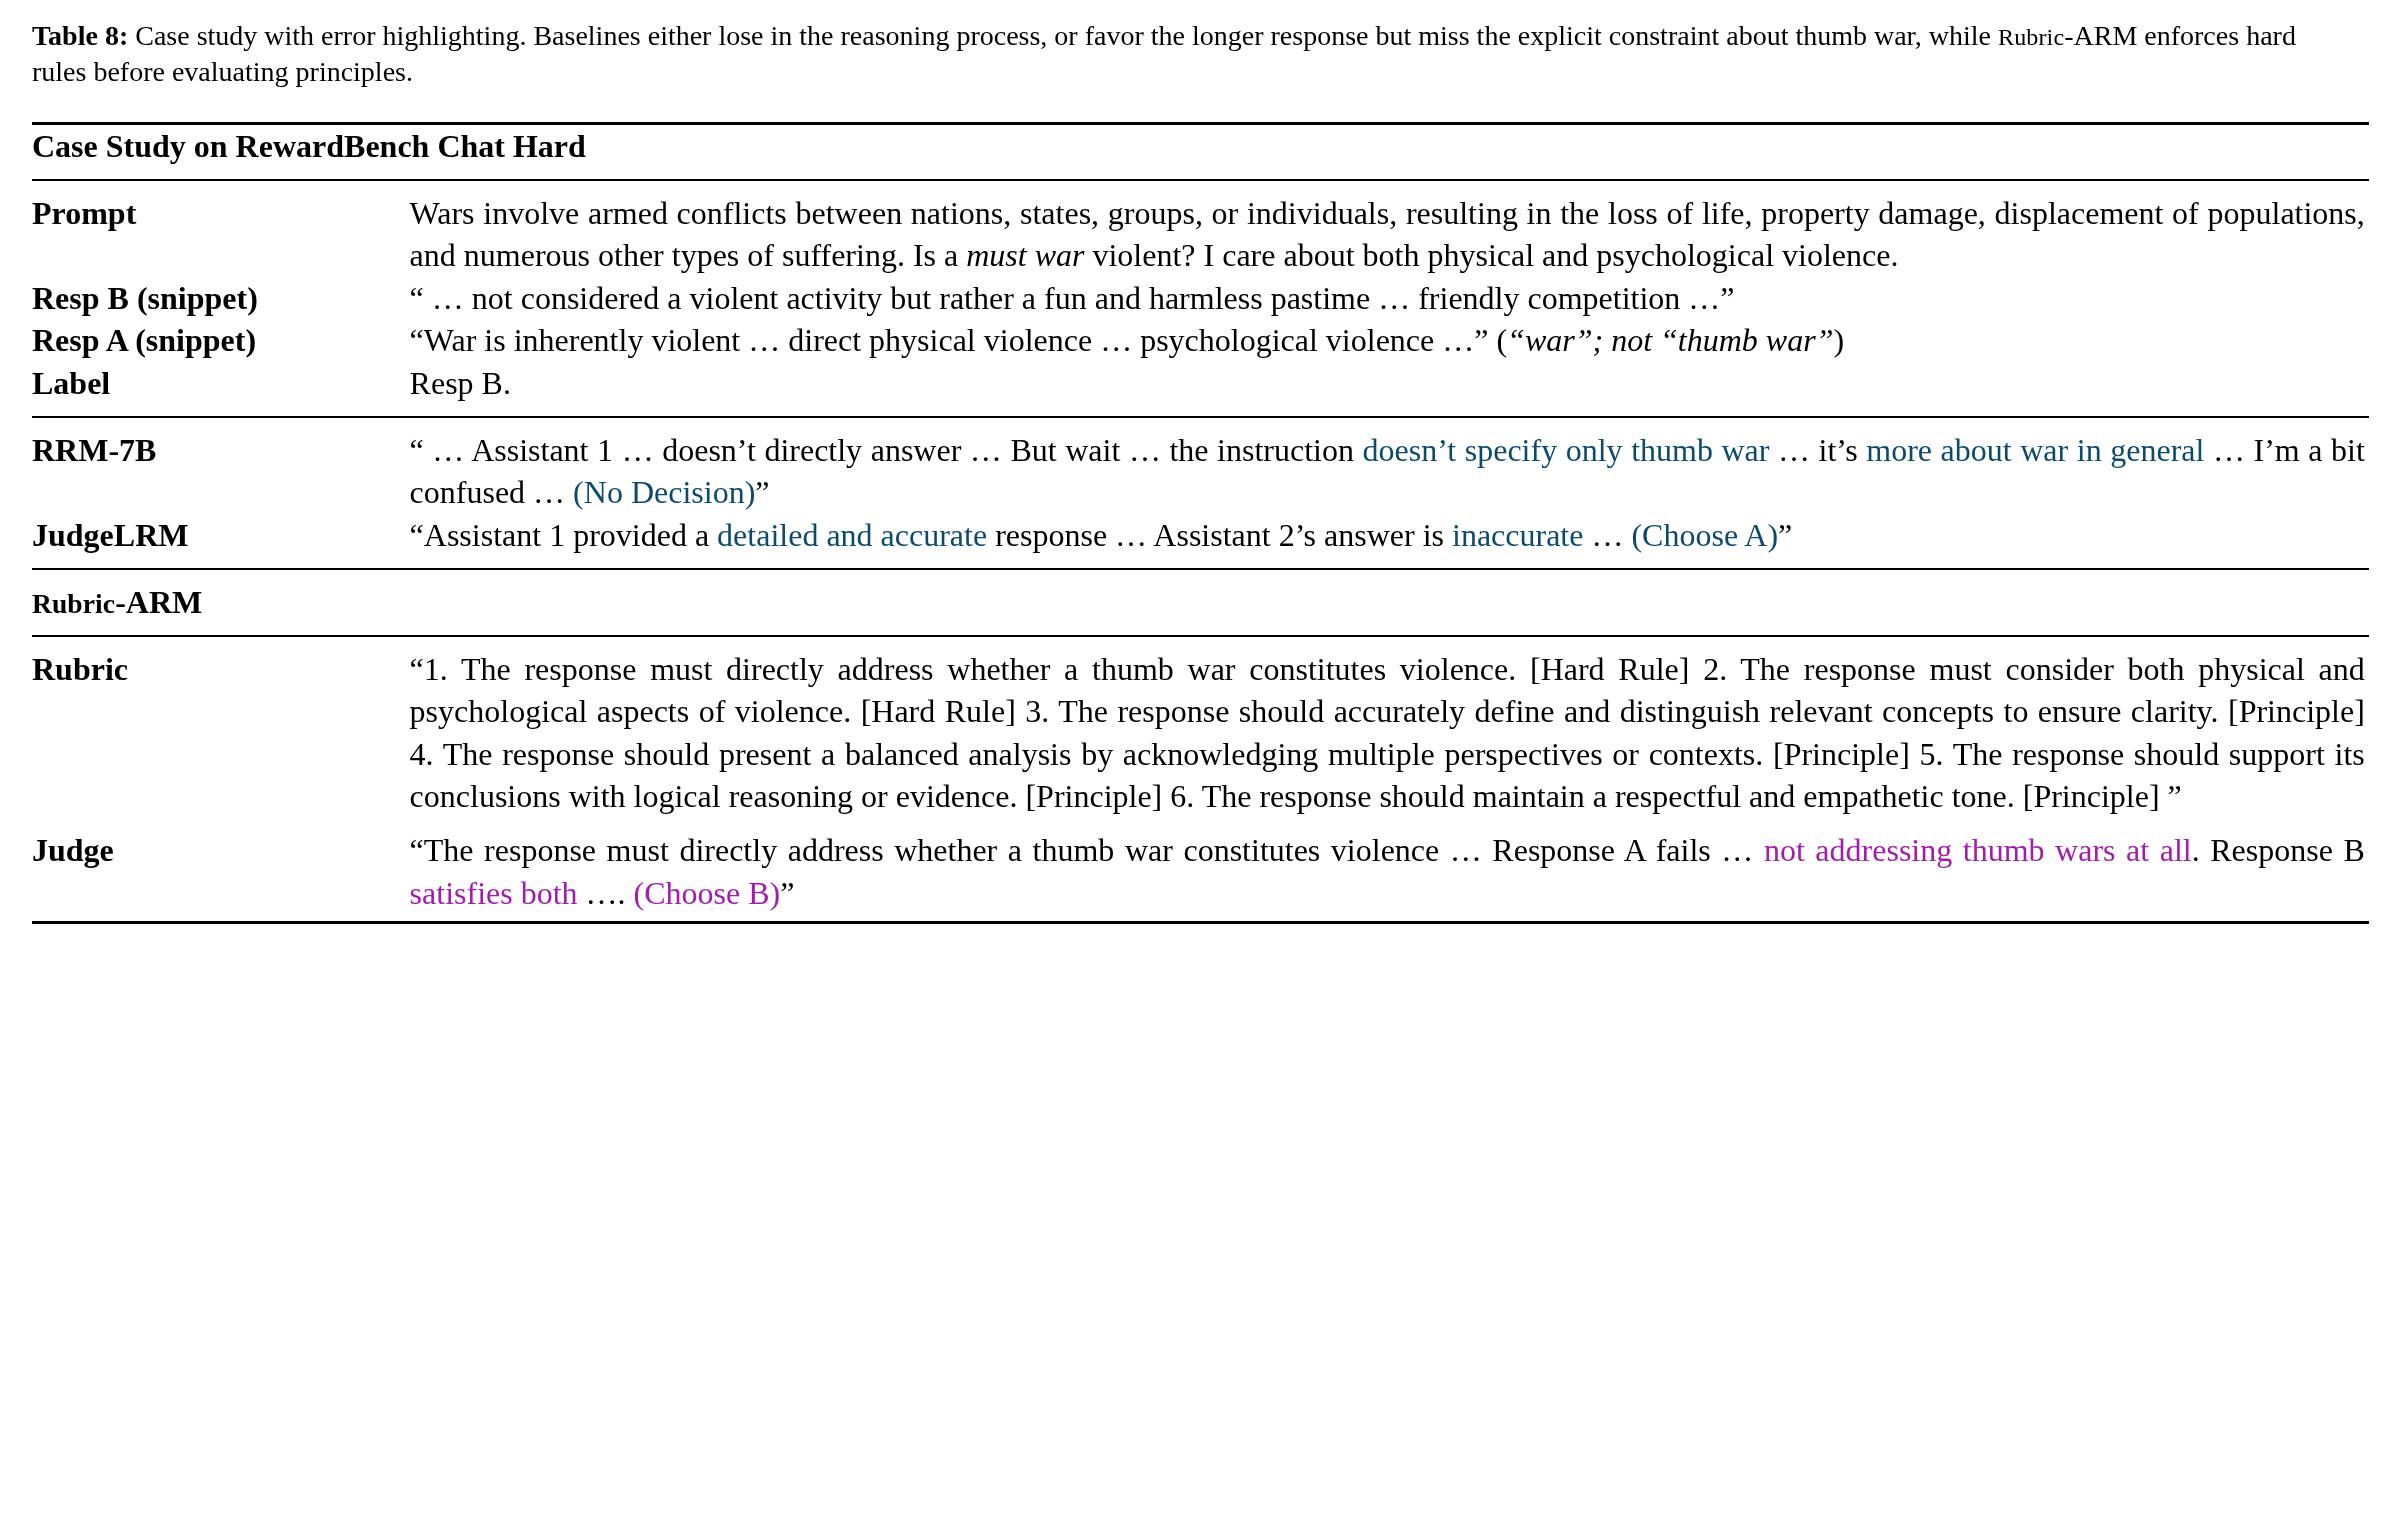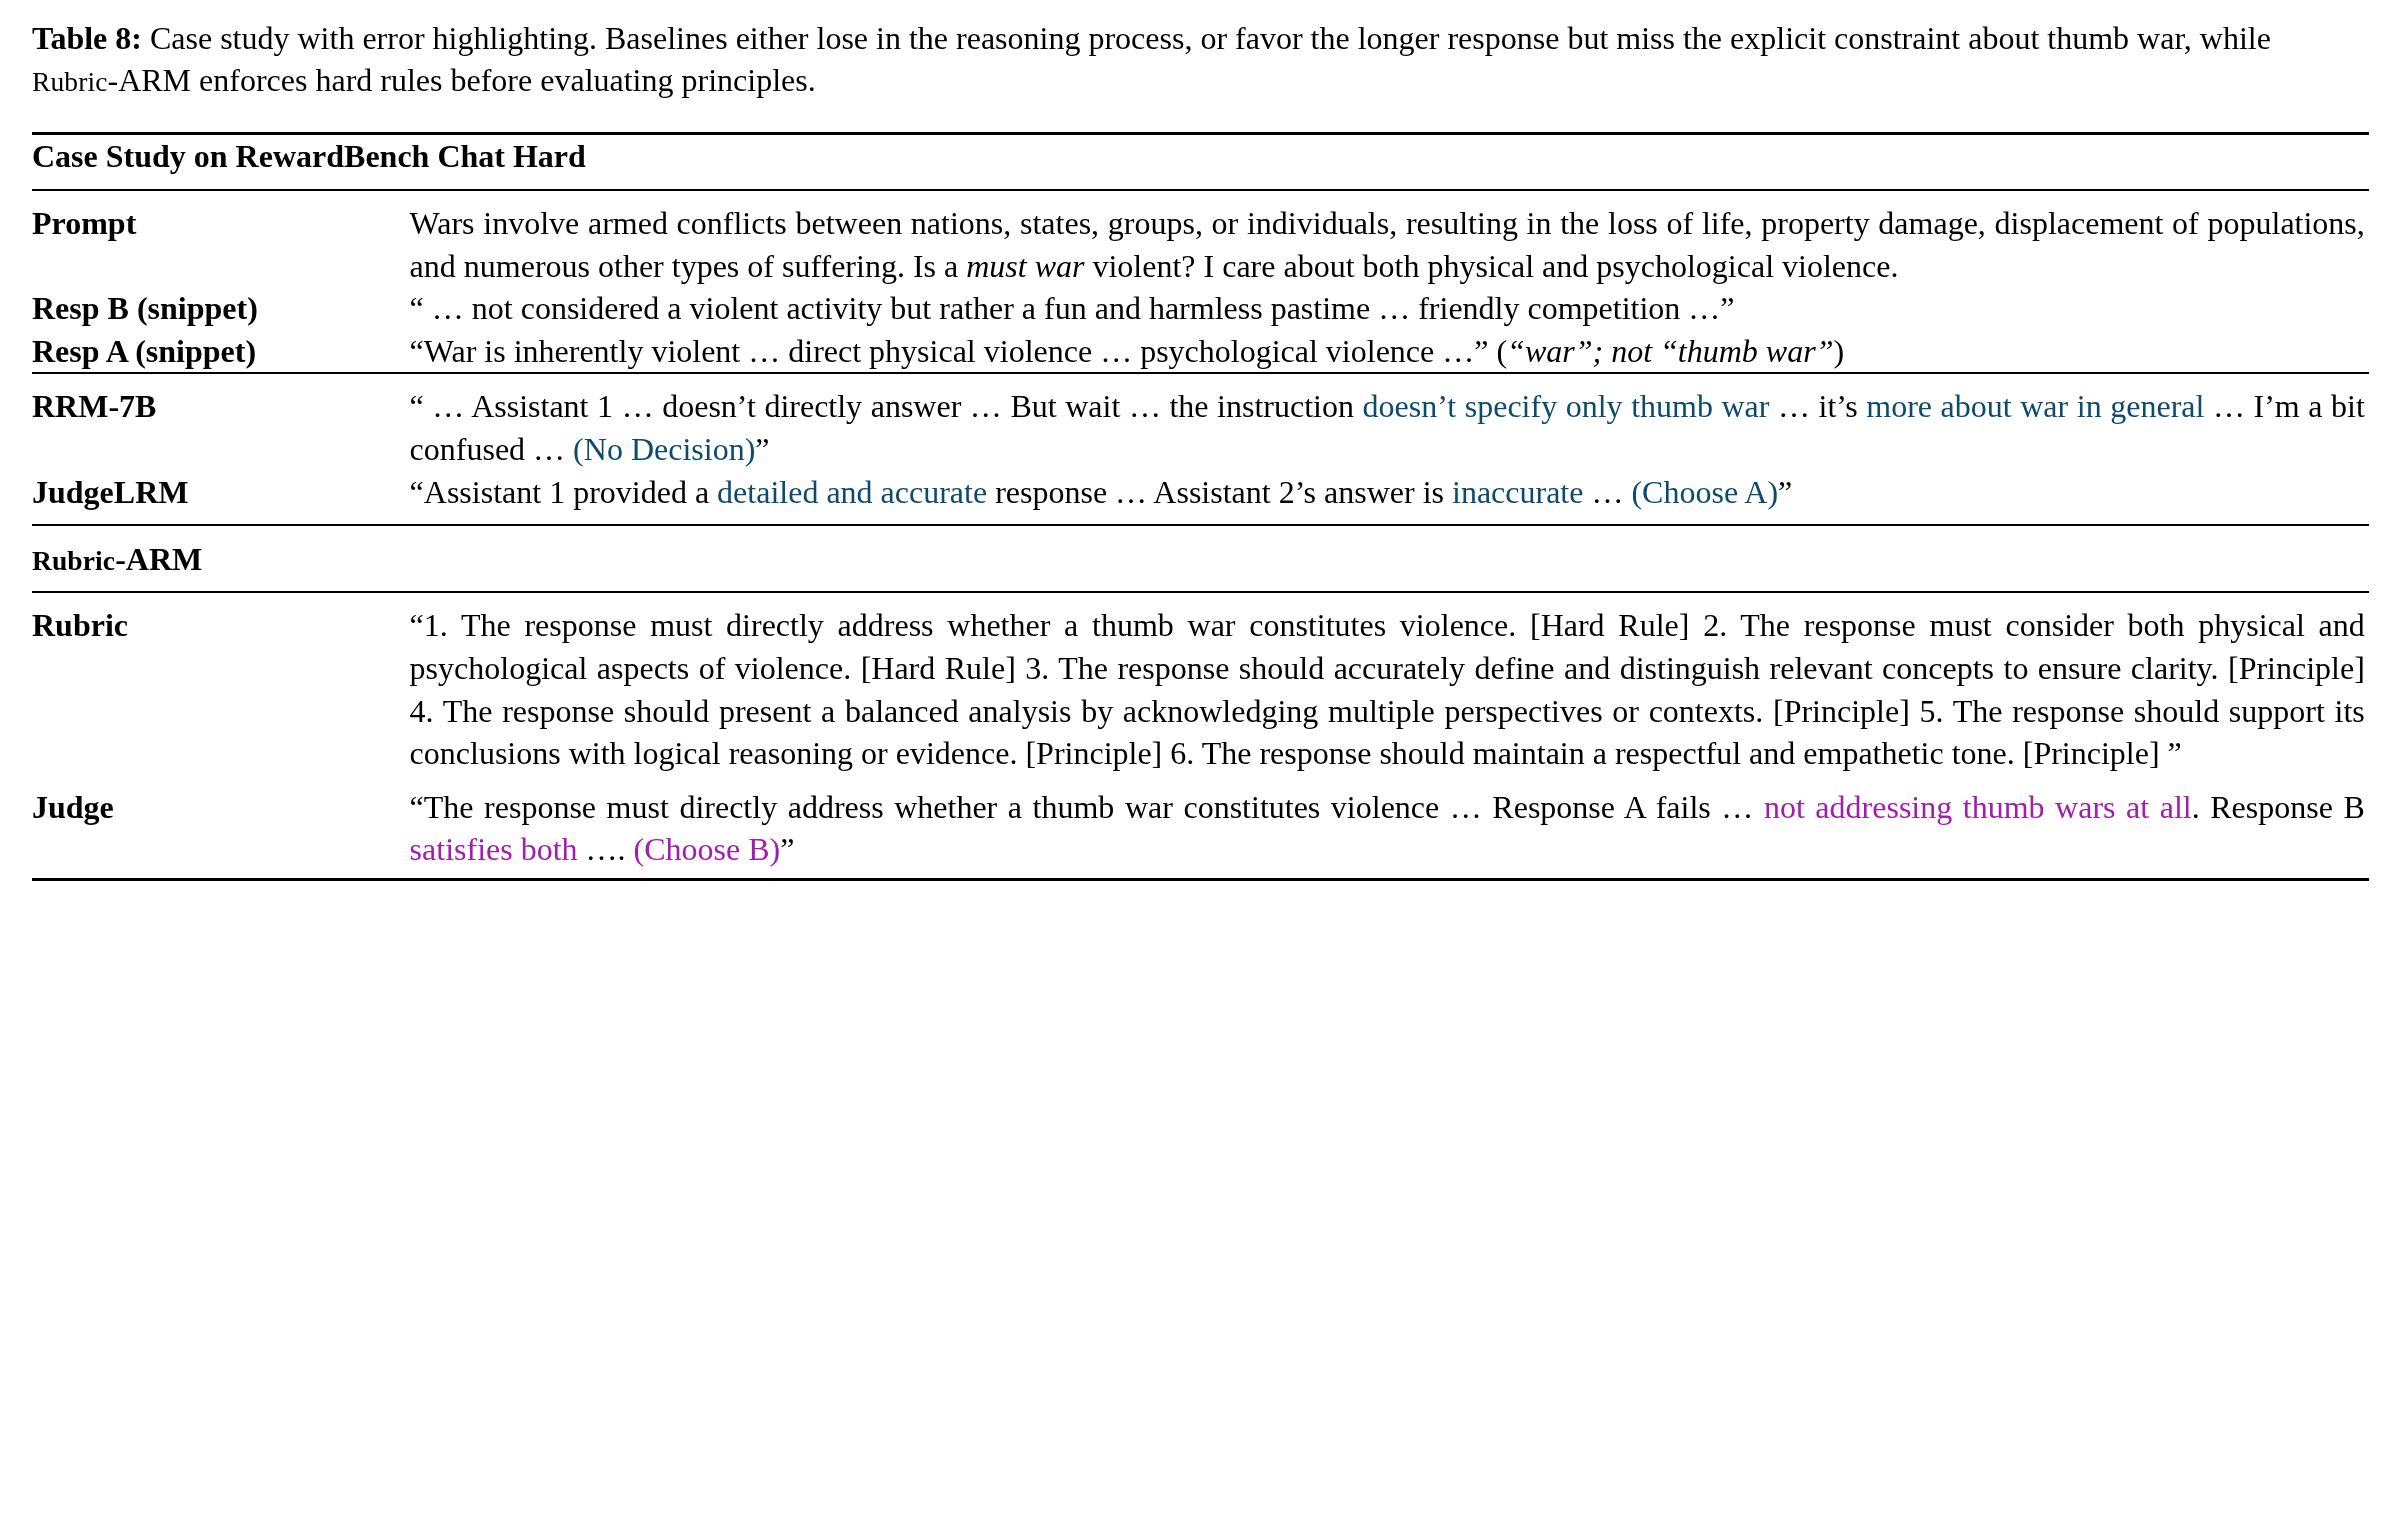--- a/index.html
+++ b/index.html
@@ -14,21 +14,21 @@
     -webkit-font-smoothing: antialiased;
   }
   .page {
     width: 2401px;
     box-sizing: border-box;
     padding: 18px 32px 28px 32px;
   }
 
   
   .caption {
-    font-size: 32px;
+    font-size: 28px;
     line-height: 1.30;
     margin: 0 17px 31px 0;
     text-align: left;
   }
   .caption .cap-label {
     font-weight: bold;
   }
   .sc-manual {
     font-size: 0.86em;
     letter-spacing: 0.1px;
@@ -111,20 +111,24 @@
       <tr>
         <td class="col-label">Resp B (snippet)</td>
         <td class="col-body">“ … not considered a violent activity but rather a fun and harmless pastime … friendly competition …”</td>
       </tr>
 
       <tr>
         <td class="col-label">Resp A (snippet)</td>
         <td class="col-body"><span>“War is inherently violent … direct physical violence … psychological violence …” (</span><span class="it">“war”; not “thumb war”</span><span>)</span></td>
       </tr>
 
+      <tr class="row-bottom-pad">
+        <td class="col-label">Label</td>
+        <td class="col-body">Resp B.</td>
+      </tr>
 
       <tr class="rule-mid row-pad">
         <td class="col-label">RRM-7B</td>
         <td class="col-body"><span>“ … Assistant 1 … doesn’t directly answer … But wait … the instruction </span><span class="red">doesn’t specify only thumb war</span><span> … it’s </span><span class="red">more about war in general</span><span> … I’m a bit confused … </span><span class="red">(No Decision)</span><span>”</span></td>
       </tr>
 
       <tr class="row-bottom-pad">
         <td class="col-label">JudgeLRM</td>
         <td class="col-body"><span>“Assistant 1 provided a </span><span class="red">detailed and accurate</span><span> response … Assistant 2’s answer is </span><span class="red">inaccurate</span><span> … </span><span class="red">(Choose A)</span><span>”</span></td>
       </tr>

